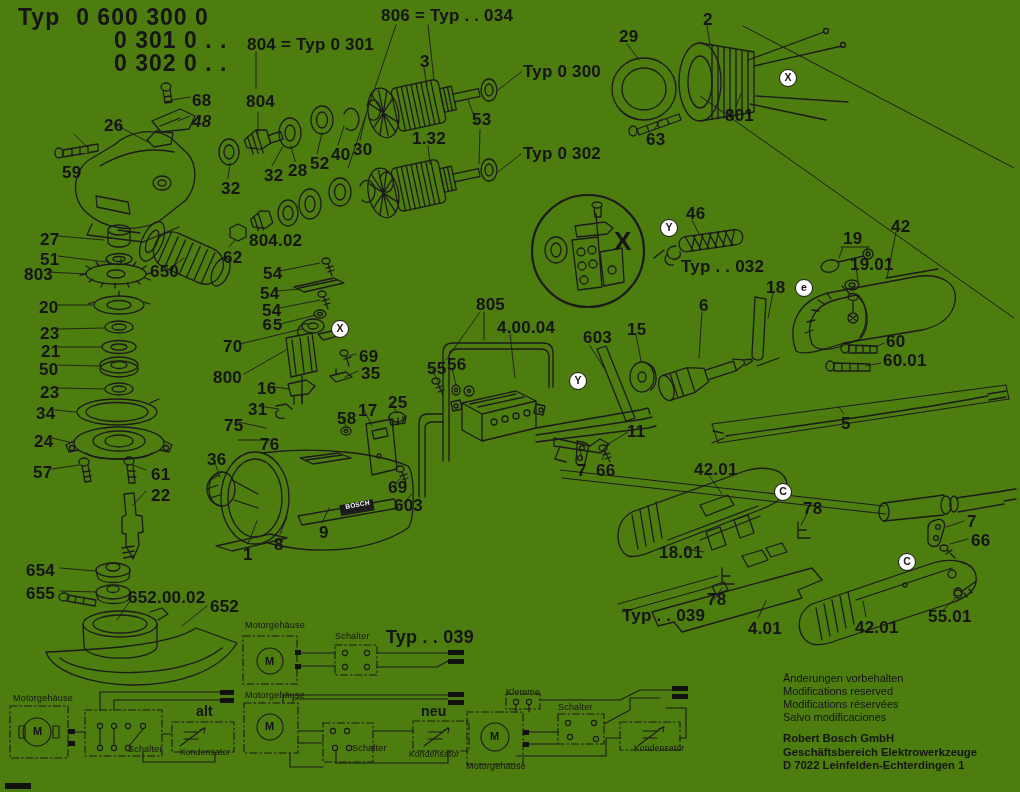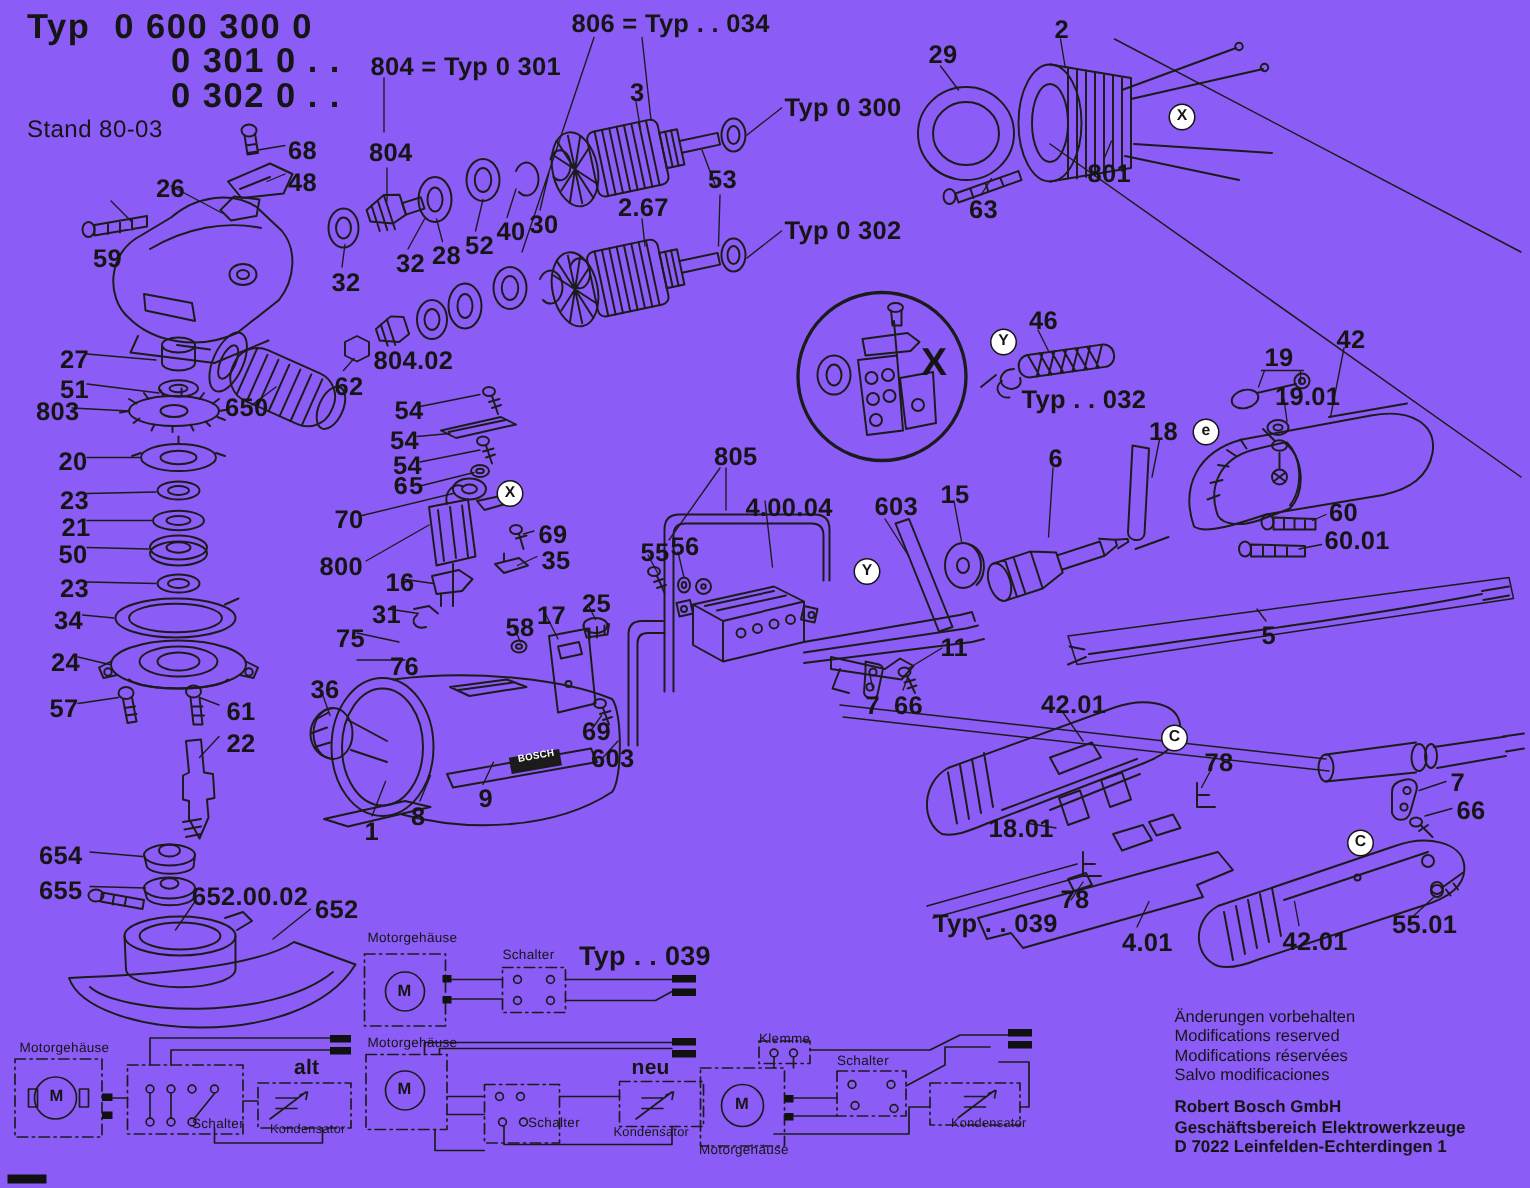--- a/index.html
+++ b/index.html
@@ -1,16 +1,16 @@
 <!DOCTYPE html>
 <html><head>
 <meta charset="utf-8">
 <style>
   html,body{margin:0;padding:0;background:#e8e8e8}
-  .page{position:relative;width:1020px;height:792px;background:#8b5cf6;overflow:hidden;
+  .page{position:relative;width:1020px;height:792px;background:#4d7c0f;overflow:hidden;
         font-family:"Liberation Sans",sans-serif;color:#151515}
   .art{position:absolute;left:0;top:0}
   #labels{position:absolute;left:0;top:0;width:100%;height:100%}
   .callout{position:absolute;font-weight:700;font-size:17px;line-height:1.05;white-space:nowrap;
            color:#151515;transform-origin:left top;letter-spacing:.2px}
   .circled{position:absolute;width:16px;height:16px;border:1.7px solid #151515;border-radius:50%;
            font:700 10.5px/15px "Liberation Sans",sans-serif;text-align:center;color:#151515;background:#fff}
   .title-block{position:absolute;left:18px;top:6px}
   .t-line1{font-size:23px;font-weight:700;letter-spacing:1px;line-height:1.0}
   .t-typ{margin-right:16px}
@@ -419,40 +419,39 @@
   <rect x="5" y="783" width="26" height="6" fill="#111" stroke="none"></rect>
 </g>
 </svg>
 
 <div class="title-block">
   <div class="t-line1">
     <span class="t-typ">Typ</span><span>0 600 300 0</span>
   </div>
   <div class="t-line2">0 301 0 . .</div>
   <div class="t-line2">0 302 0 . .</div>
-  <div class="t-stand">Stand 80-03</div>
 </div>
 
 <div id="labels">
       <div class="callout" style="left: 247px; top: 36px;">804 = Typ 0 301</div>
       <div class="callout" style="left: 381px; top: 7px;">806 = Typ . . 034</div>
       <div class="callout" style="left: 523px; top: 63px; text-align: right;">Typ 0 300</div>
       <div class="callout" style="left: 523px; top: 145px;">Typ 0 302</div>
       <div class="callout" style="left: 681px; top: 258px;">Typ . . 032</div>
       <div class="callout" style="left: 622px; top: 607px;">Typ . . 039</div>
       <div class="callout" style="left: 192px; top: 92px;">68</div>
-      <div class="callout" style="left: 192px; top: 113px;">48</div>
+      <div class="callout" style="left: 192px; top: 113px; font-style: italic;">48</div>
       <div class="callout" style="left: 62px; top: 124px; margin-top: 40px;">59</div>
       <div class="callout" style="left: 104px; top: 117px;">26</div>
       <div class="callout" style="left: 619px; top: 28px;">29</div>
       <div class="callout" style="left: 703px; top: 11px;">2</div>
       <div class="callout" style="left: 646px; top: 131px;">63</div>
       <div class="callout" style="left: 725px; top: 107px;">801</div>
       <div class="callout" style="left: 420px; top: 53px;">3</div>
-      <div class="callout" style="left: 412px; top: 130px;">2.67</div>
+      <div class="callout" style="left: 412px; top: 130px;">1.32</div>
       <div class="callout" style="left: 472px; top: 111px;">53</div>
       <div class="callout" style="left: 246px; top: 93px;">804</div>
       <div class="callout" style="left: 221px; top: 180px;">32</div>
       <div class="callout" style="left: 264px; top: 167px;">32</div>
       <div class="callout" style="left: 288px; top: 162px;">28</div>
       <div class="callout" style="left: 310px; top: 155px;">52</div>
       <div class="callout" style="left: 331px; top: 146px;">40</div>
       <div class="callout" style="left: 353px; top: 141px;">30</div>
       <div class="callout" style="left: 40px; top: 231px;">27</div>
       <div class="callout" style="left: 40px; top: 251px;">51</div>
@@ -489,21 +488,21 @@
       <div class="callout" style="left: 388px; top: 479px;">69</div>
       <div class="callout" style="left: 394px; top: 497px;">603</div>
       <div class="callout" style="left: 243px; top: 546px;">1</div>
       <div class="callout" style="left: 274px; top: 536px;">8</div>
       <div class="callout" style="left: 319px; top: 524px;">9</div>
       <div class="callout" style="left: 26px; top: 562px;">654</div>
       <div class="callout" style="left: 26px; top: 585px;">655</div>
       <div class="callout" style="left: 128px; top: 589px;">652.00.02</div>
       <div class="callout" style="left: 210px; top: 598px;">652</div>
       <div class="callout" style="left: 476px; top: 296px;">805</div>
-      <div class="callout" style="left: 497px; top: 330px;">4.00.04</div>
+      <div class="callout" style="left: 497px; top: 319px;">4.00.04</div>
       <div class="callout" style="left: 427px; top: 360px;">55</div>
       <div class="callout" style="left: 447px; top: 356px;">56</div>
       <div class="callout" style="left: 583px; top: 329px;">603</div>
       <div class="callout" style="left: 627px; top: 321px;">15</div>
       <div class="callout" style="left: 627px; top: 423px;">11</div>
       <div class="callout" style="left: 699px; top: 297px;">6</div>
       <div class="callout" style="left: 577px; top: 462px;">7</div>
       <div class="callout" style="left: 596px; top: 462px;">66</div>
       <div class="callout" style="left: 686px; top: 205px;">46</div>
       <div class="callout" style="left: 843px; top: 230px;">19</div>

